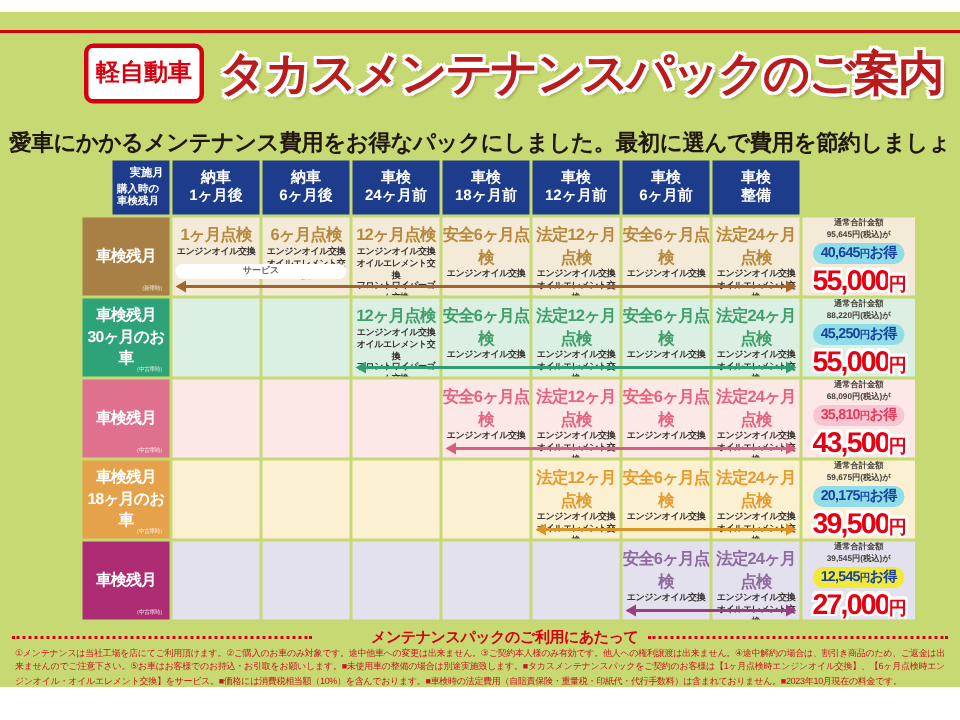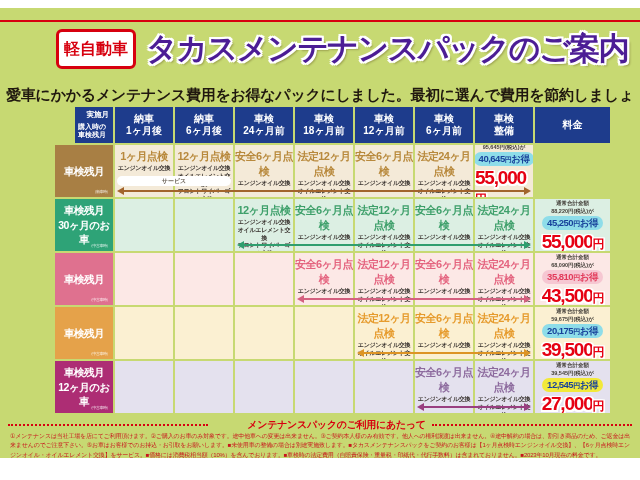--- a/index.html
+++ b/index.html
@@ -3,21 +3,21 @@
 <meta charset="utf-8">
 <style>
   html,body{margin:0;padding:0;}
   body{width:640px;height:480px;background:#ffffff;position:relative;
        font-family:"Liberation Sans","DejaVu Sans",sans-serif;overflow:hidden;}
   .flyer{position:absolute;left:0;top:8px;width:640px;height:450px;background:#c7d972;overflow:hidden;padding-left:28px;}
   .topline{position:absolute;left:0;top:12px;width:640px;height:2px;background:#d7000f;}
   .hdr{position:absolute;left:56px;top:20px;display:flex;align-items:center;gap:10px;white-space:nowrap;}
   .kei-badge{background:#fff;border:3px solid #d7000f;border-radius:6px;color:#d7000f;
              font-weight:bold;font-size:16px;line-height:1;padding:9px 5px;}
-  .main-title{font-size:31px;font-weight:900;color:#4c1d95;letter-spacing:-1.5px;
+  .main-title{font-size:31px;font-weight:900;color:#b91c1c;letter-spacing:-1.5px;
     text-shadow:-2px -2px 0 #fff,2px -2px 0 #fff,-2px 2px 0 #fff,2px 2px 0 #fff,
                 -2px 0 0 #fff,2px 0 0 #fff,0 -2px 0 #fff,0 2px 0 #fff,3px 3px 2px rgba(60,40,0,.3);}
   .subtitle{position:absolute;left:0;top:78px;width:640px;text-align:center;
             font-weight:bold;font-size:15px;color:#20180f;letter-spacing:-0.3px;}
   
   .tbl{position:absolute;left:55px;top:99px;}
   .trow{display:grid;grid-template-columns:58px repeat(7,58px) 75px;column-gap:2px;margin-bottom:2px;position:relative;}
   .cell{overflow:hidden;}
   .hrow .cell{background:#1e3c8c;color:#fff;font-weight:bold;font-size:10px;height:36px;
               display:flex;flex-direction:column;align-items:center;justify-content:center;line-height:1.25;}
@@ -113,34 +113,38 @@
           <span>12ヶ月前</span>
         </div>
       <div class="cell">
           <span>車検</span>
           <span>6ヶ月前</span>
         </div>
       <div class="cell">
           <span>車検</span>
           <span>整備</span>
         </div>
-      <div class="cell">
-          <span>料金</span>
-        </div>
     </div>
 
     <div class="trow drow r1">
       <div class="cell rlabel">
         <span>車検残月</span>
         <span class="note">（新車時）</span>
       </div>
       <div class="cell svc">
           <div class="svc-title">1ヶ月点検</div>
           <div>
             <div class="dline">エンジンオイル交換</div>
+          </div>
+        </div>
+      <div class="cell svc">
+          <div class="svc-title">6ヶ月点検</div>
+          <div>
+            <div class="dline">エンジンオイル交換</div>
+            <div class="dline">オイルエレメント交換</div>
           </div>
         </div>
       <div class="cell svc">
           <div class="svc-title">12ヶ月点検</div>
           <div>
             <div class="dline">エンジンオイル交換</div>
             <div class="dline">オイルエレメント交換</div>
             <div class="dline">フロントワイパーゴム交換</div>
           </div>
         </div>
@@ -276,20 +280,21 @@
           </div>
         <div class="badge b-pink"><span>35,810</span><span class="u">円</span><span>お得</span></div>
         <div class="price"><span>43,500</span><span class="yen">円</span></div>
       </div>
       <div class="arrow a3"></div>
     </div>
 
     <div class="trow drow r4">
       <div class="cell rlabel">
         <span>車検残月</span>
+        <span>18ヶ月のお車</span>
         <span class="note">（中古車時）</span>
       </div>
       <div class="cell svc"></div>
       <div class="cell svc"></div>
       <div class="cell svc"></div>
       <div class="cell svc"></div>
       <div class="cell svc">
           <div class="svc-title">法定12ヶ月点検</div>
           <div>
             <div class="dline">エンジンオイル交換</div>
@@ -316,21 +321,20 @@
           </div>
         <div class="badge b-cyan"><span>20,175</span><span class="u">円</span><span>お得</span></div>
         <div class="price"><span>39,500</span><span class="yen">円</span></div>
       </div>
       <div class="arrow a4"></div>
     </div>
 
     <div class="trow drow r5">
       <div class="cell rlabel">
         <span>車検残月</span>
-        <span>12ヶ月のお車</span>
         <span class="note">（中古車時）</span>
       </div>
       <div class="cell svc"></div>
       <div class="cell svc"></div>
       <div class="cell svc"></div>
       <div class="cell svc"></div>
       <div class="cell svc"></div>
       <div class="cell svc">
           <div class="svc-title">安全6ヶ月点検</div>
           <div>

